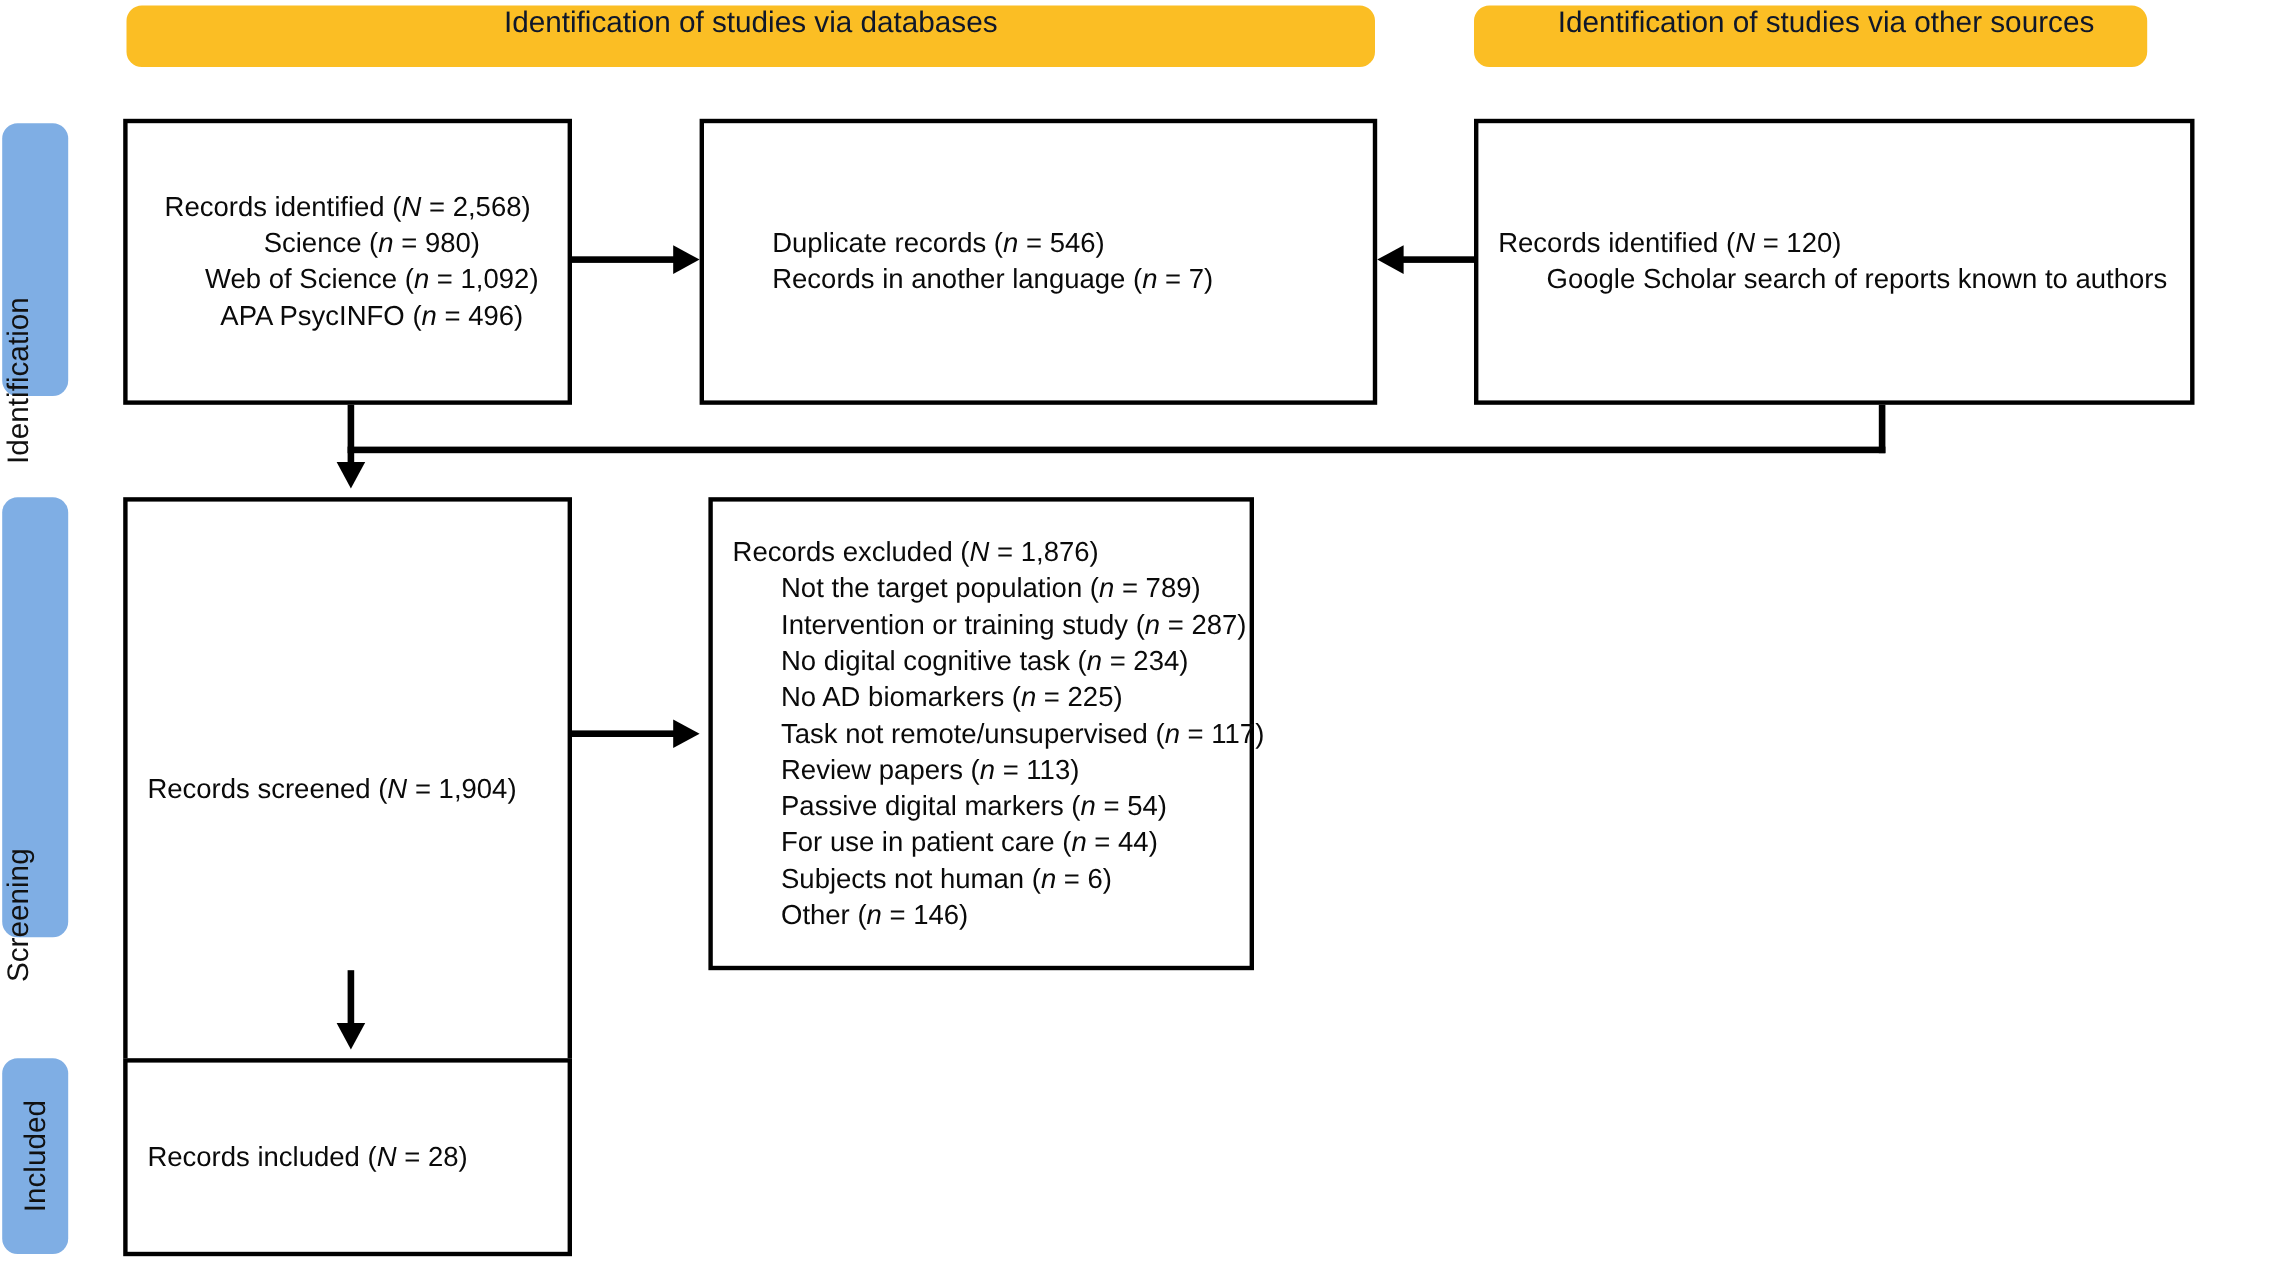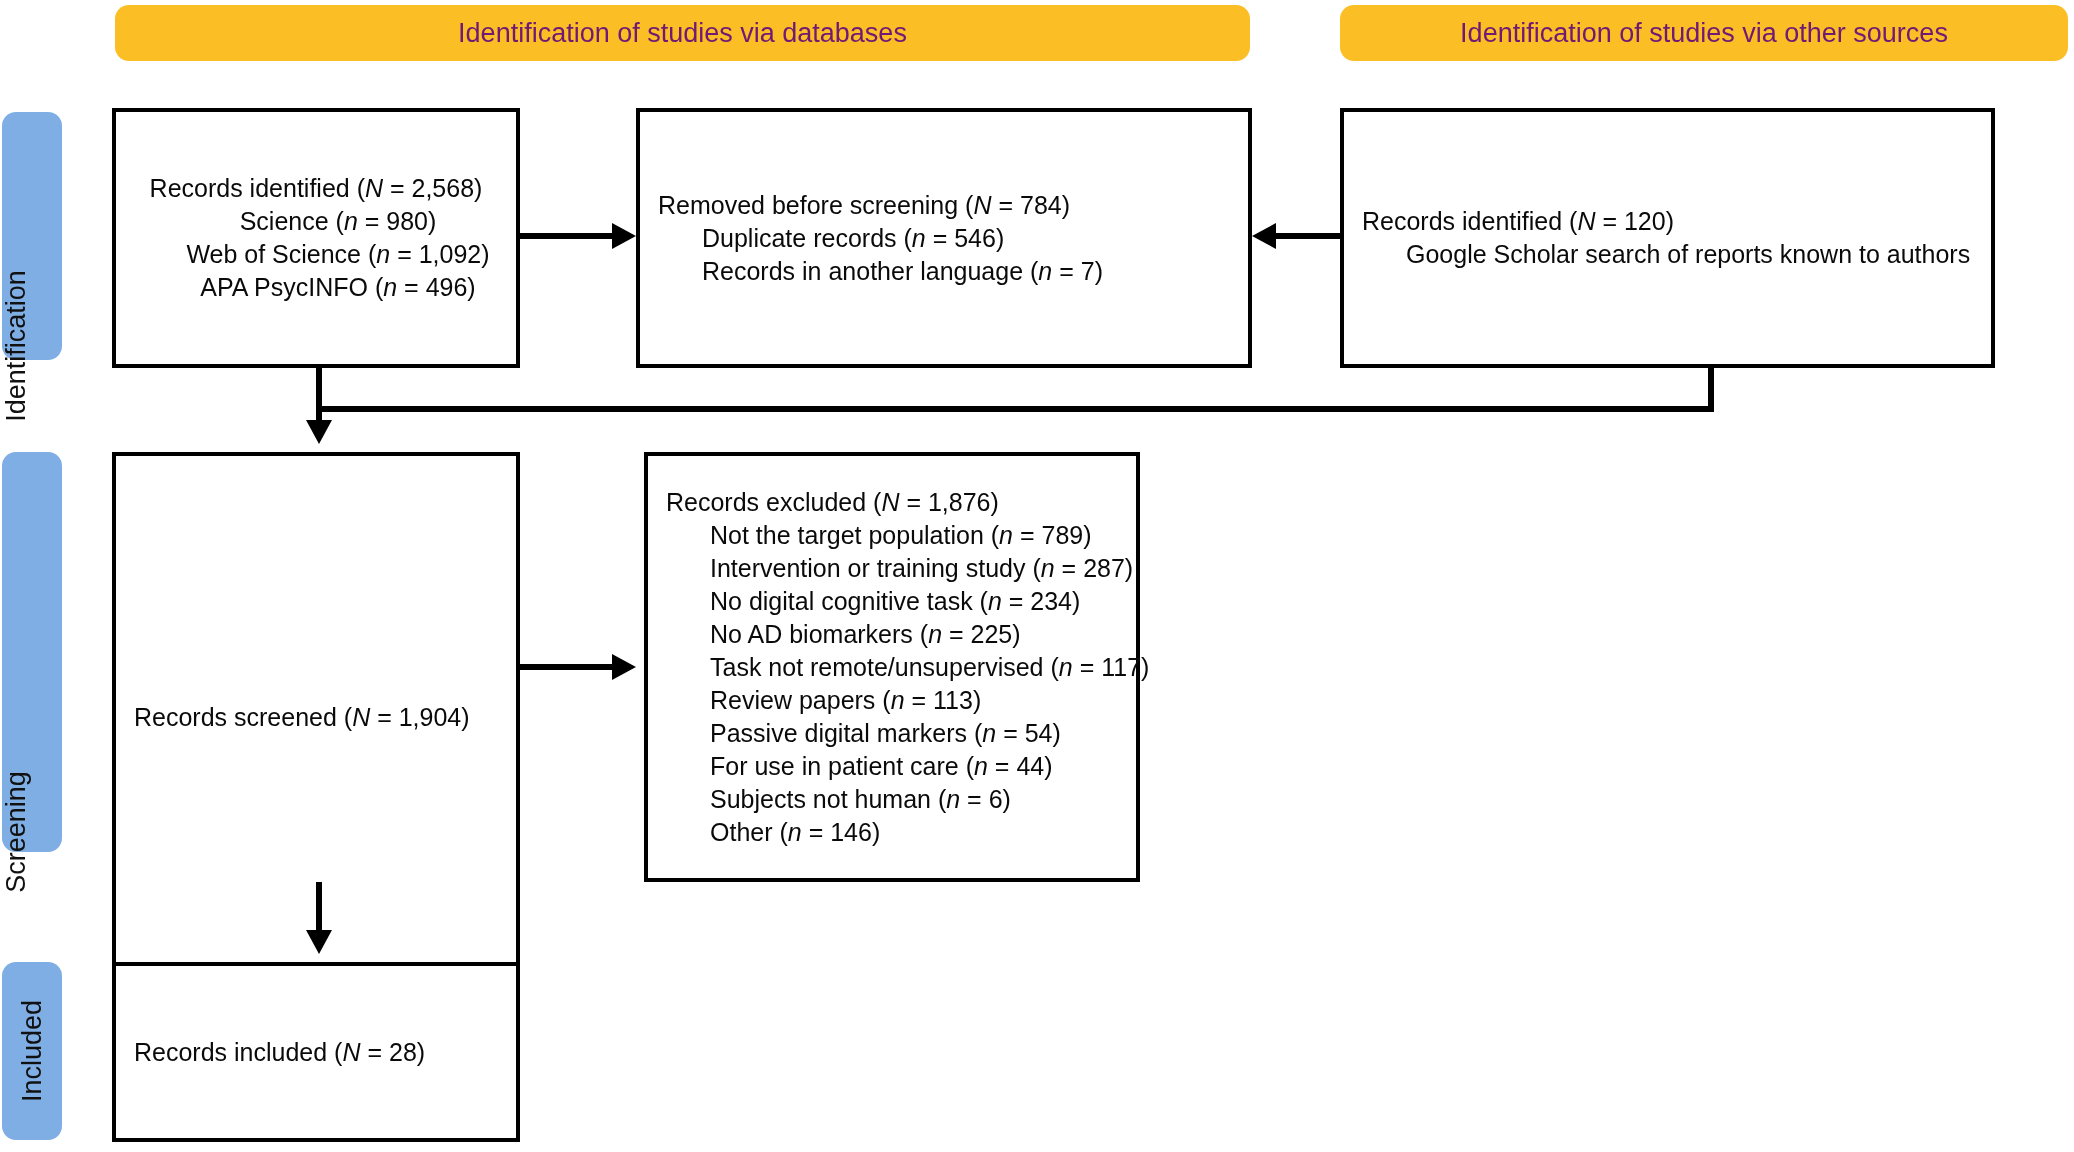--- a/index.html
+++ b/index.html
@@ -2,22 +2,22 @@
 <html><head>
 <meta charset="utf-8">
 <style>
   html,body{margin:0;padding:0;background:#ffffff;}
   body{width:2074px;height:1152px;position:relative;overflow:hidden;
        font-family:"Liberation Sans","DejaVu Sans",sans-serif;color:#0a0a0a;}
   .stage{position:absolute;inset:0;}
 
   
   .phase-bar{position:absolute;background:#FBBE24;border-radius:14px;
-             display:flex;align-items:center;justify-content:center;
-             font-size:27px;color:#701a75;}
+             display:flex;align-items:flex-start;justify-content:center;
+             font-size:27px;color:#0f172a;}
 
   
   .stage-pill{position:absolute;background:#7FAEE4;border-radius:14px;}
   .stage-pill .vlabel{position:absolute;left:50%;top:50%;
       transform:translate(-50%,-50%) rotate(-90deg);
       white-space:nowrap;font-size:27px;color:#111;}
   .pill-ident .vlabel{top:auto;bottom:14px;transform:translate(-50%,0) rotate(-90deg);
       transform-origin:center bottom;}
   .pill-screen .vlabel{top:auto;bottom:20px;transform:translate(-50%,0) rotate(-90deg);
       transform-origin:center bottom;}
@@ -42,21 +42,21 @@
               border-top:24px solid #000;}
 </style>
 </head>
 <body>
 
 <div class="stage">
 
   <div class="phase-bar" style="left:115px;top:5px;width:1135px;height:56px;">
     <span>Identification of studies via databases</span>
   </div>
-  <div class="phase-bar" style="left:1340px;top:5px;width:728px;height:56px;">
+  <div class="phase-bar" style="left:1340px;top:5px;width:584px;height:56px;padding-left:28px;">
     <span>Identification of studies via other sources</span>
   </div>
 
   <div class="stage-pill pill-ident" style="left:2px;top:112px;width:60px;height:248px;">
     <span class="vlabel">Identification</span>
   </div>
   <div class="stage-pill pill-screen" style="left:2px;top:452px;width:60px;height:400px;">
     <span class="vlabel">Screening</span>
   </div>
   <div class="stage-pill pill-incl" style="left:2px;top:962px;width:60px;height:178px;">
@@ -75,23 +75,20 @@
         <span>Web of Science (</span><i>n</i><span> = 1,092)</span>
       </div>
       <div class="ln ind">
         <span>APA PsycINFO (</span><i>n</i><span> = 496)</span>
       </div>
     </div>
   </div>
 
   <div class="box" style="left:636px;top:108px;width:616px;height:260px;">
     <div class="lines">
-      <div class="ln">
-        <span>Removed before screening (</span><i>N</i><span> = 784)</span>
-      </div>
       <div class="ln ind">
         <span>Duplicate records (</span><i>n</i><span> = 546)</span>
       </div>
       <div class="ln ind">
         <span>Records in another language (</span><i>n</i><span> = 7)</span>
       </div>
     </div>
   </div>
 
   <div class="box" style="left:1340px;top:108px;width:655px;height:260px;">

